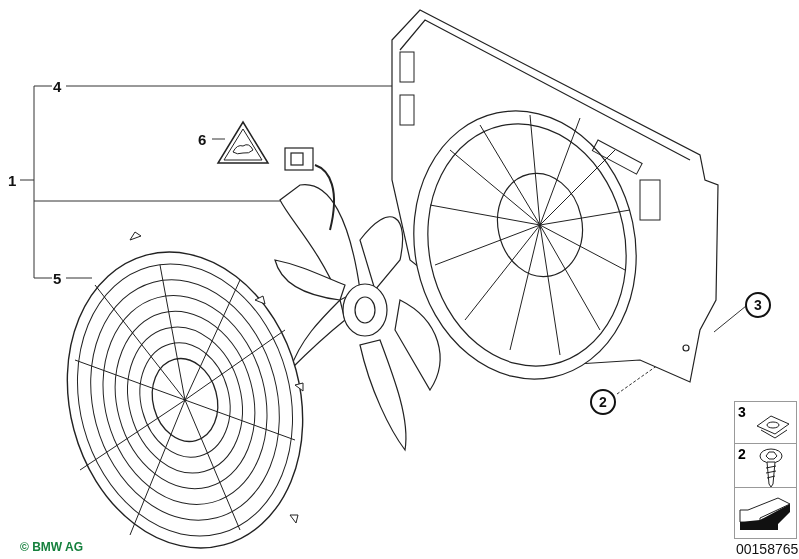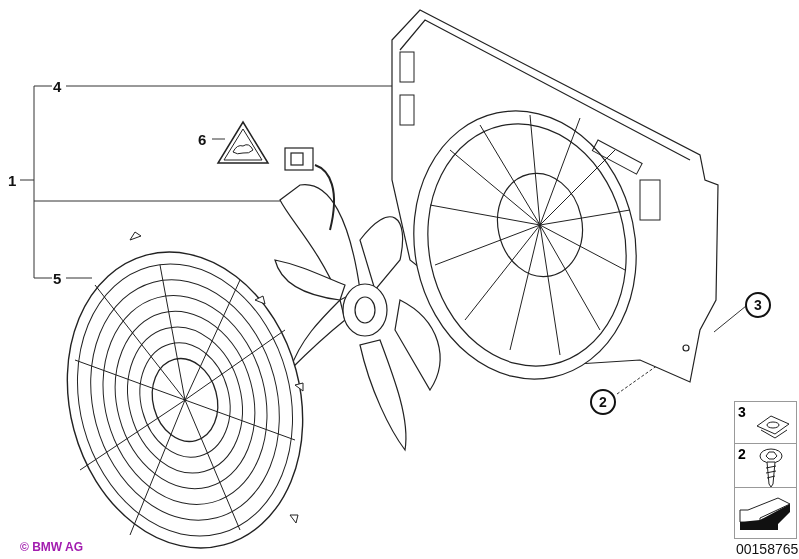--- a/index.html
+++ b/index.html
@@ -4,21 +4,21 @@
 <style>
   html,body{margin:0;padding:0;background:#fff;}
   body{width:799px;height:559px;position:relative;overflow:hidden;font-family:"Liberation Sans",sans-serif;}
   #stage{position:absolute;left:0;top:0;width:799px;height:559px;}
   .lbl{position:absolute;font-weight:bold;font-size:15px;color:#111;line-height:1;}
   .circ{position:absolute;width:26px;height:26px;border:2px solid #111;border-radius:50%;box-sizing:border-box;
         display:flex;align-items:center;justify-content:center;font-weight:bold;font-size:14px;color:#111;background:#fff;}
   .legend{position:absolute;left:734px;top:401px;width:63px;height:138px;border:1px solid #999;box-sizing:border-box;}
   .cell{position:absolute;left:0;width:61px;border-bottom:1px solid #999;box-sizing:border-box;}
   .cell .n{position:absolute;left:3px;top:2px;font-weight:bold;font-size:14px;}
-  .copy{position:absolute;left:20px;top:540px;font-size:12px;font-weight:bold;color:#a21caf;}
+  .copy{position:absolute;left:20px;top:540px;font-size:12px;font-weight:bold;color:#15803d;}
   .docnum{position:absolute;left:736px;top:541px;font-size:14px;color:#111;}
 </style>
 </head>
 <body>
 
 <div id="stage">
   <svg width="799" height="559" viewBox="0 0 799 559" style="position:absolute;left:0;top:0;">
 
     <g stroke="#333" stroke-width="1" fill="none">
       <line x1="34" y1="86" x2="34" y2="278"></line>

